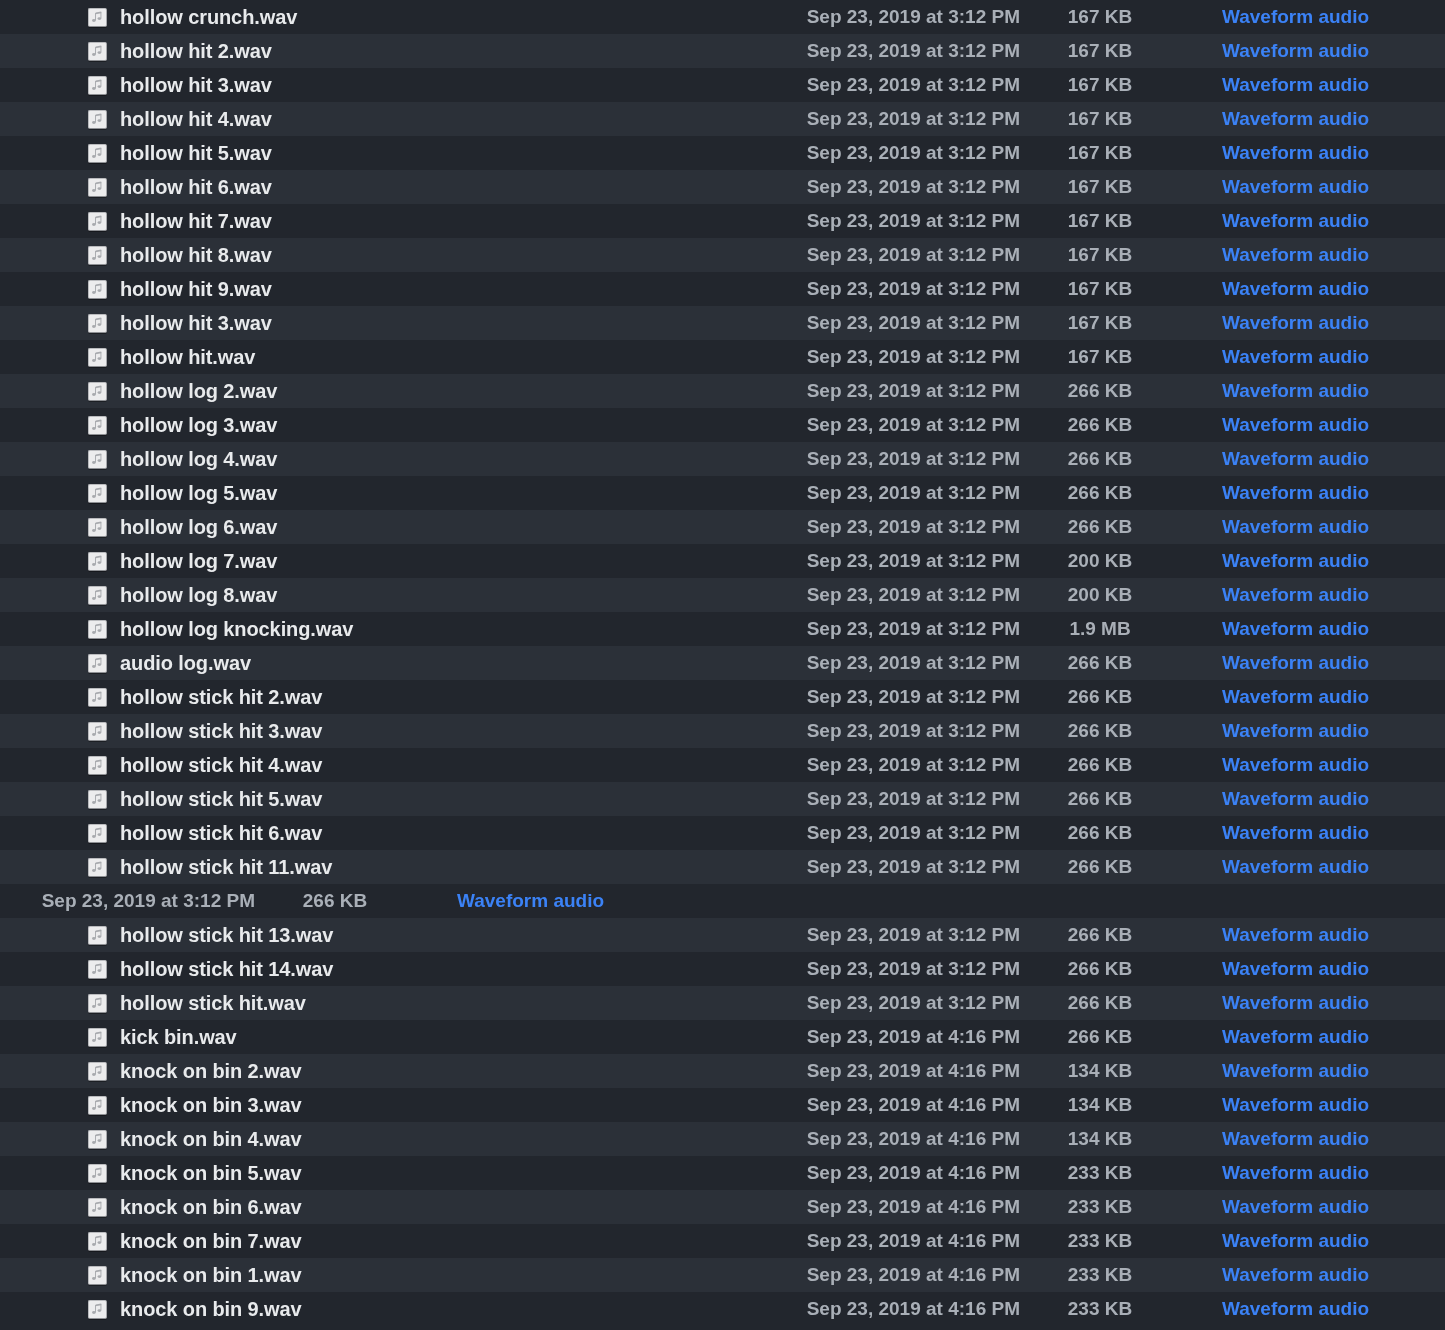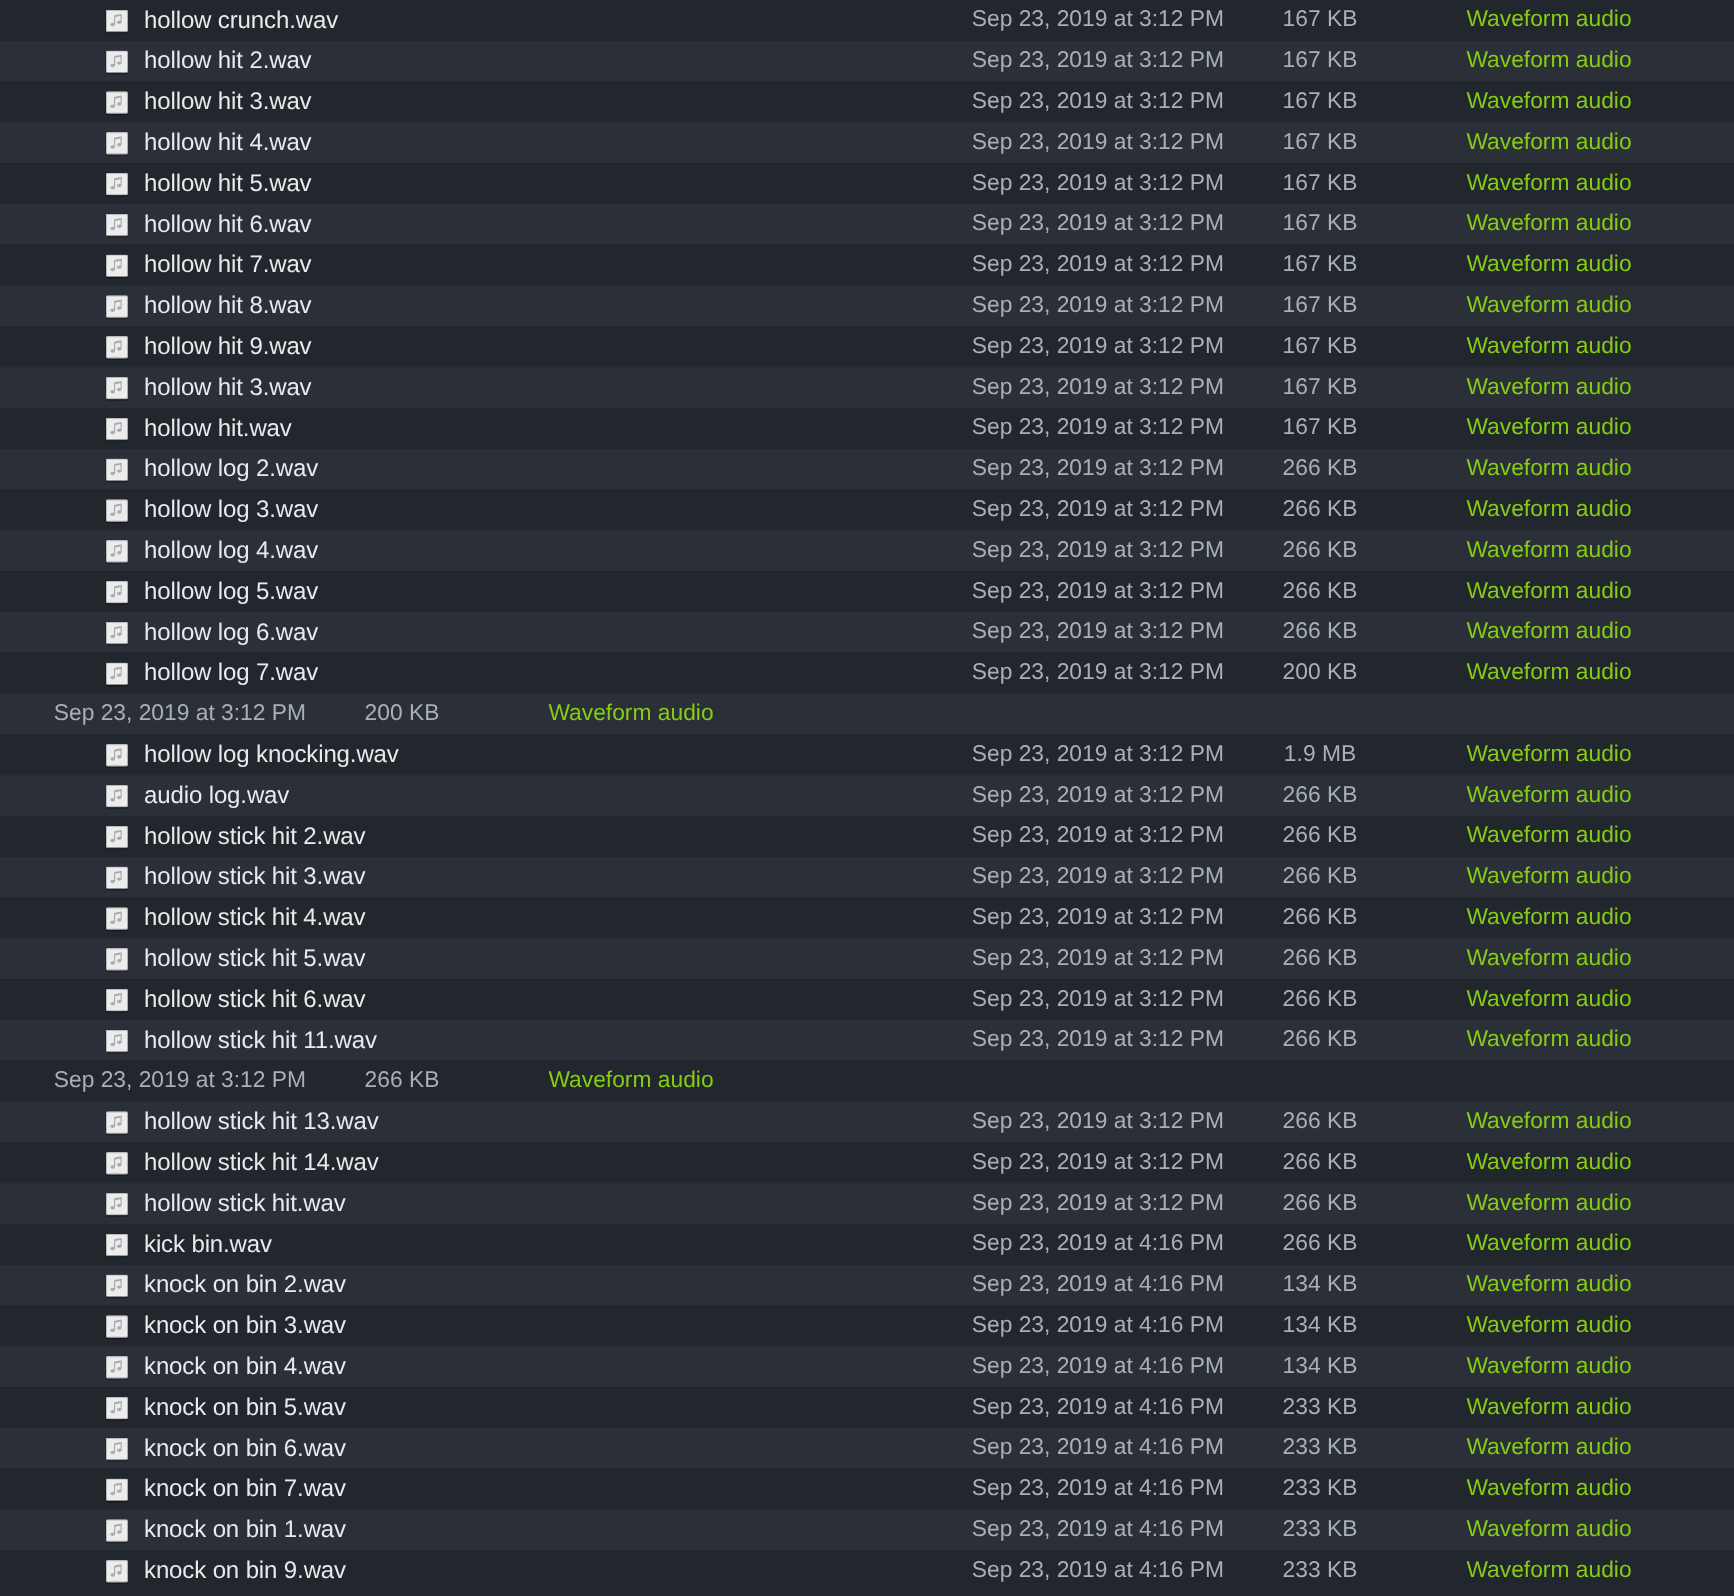--- a/index.html
+++ b/index.html
@@ -20,20 +20,21 @@
     height: 1330px;
     position: relative;
   }
 
   .row {
     height: 34px;
     display: flex;
     align-items: center;
     box-sizing: border-box;
     position: relative;
+    font-weight: bold;
   }
   .row.odd  { background: #22262d; }
   .row.even { background: #2b3038; }
 
   .col-name {
     width: 765px;
     display: flex;
     align-items: center;
     flex: 0 0 765px;
     box-sizing: border-box;
@@ -85,21 +86,21 @@
     font-size: 19px;
     line-height: 22px;
     text-align: center;
     padding-right: 42px;
     white-space: nowrap;
     box-sizing: border-box;
   }
 
   .col-kind {
     flex: 1 1 auto;
-    color: #84cc16;
+    color: #3b82f6;
     font-size: 19px;
     line-height: 22px;
     white-space: nowrap;
     text-align: left;
     box-sizing: border-box;
   }
 </style>
 </head>
 <body>
 
@@ -387,20 +388,32 @@
           <ellipse cx="8.4" cy="7.6" rx="1.85" ry="1.45" fill="#a8aaae"></ellipse>
         </svg>
       </span>
       <span class="name-text">hollow log 7.wav</span>
     </div>
     <div class="col-date">Sep 23, 2019 at 3:12 PM</div>
     <div class="col-size">200 KB</div>
     <div class="col-kind">Waveform audio</div>
   </div>
     <div class="row even">
+    <div class="col-name">
+      <span class="file-icon">
+        <svg width="13" height="13" viewBox="0 0 13 13" aria-hidden="true">
+          <path d="M4.6 1.6 L10.2 0.6 L10.2 2.2 L4.6 3.2 Z" fill="#a8aaae"></path>
+          <rect x="4.0" y="2.0" width="0.95" height="7.2" fill="#a8aaae"></rect>
+          <rect x="9.45" y="1.0" width="0.95" height="6.3" fill="#a8aaae"></rect>
+          <ellipse cx="2.9" cy="9.5" rx="1.85" ry="1.45" fill="#a8aaae"></ellipse>
+          <ellipse cx="8.4" cy="7.6" rx="1.85" ry="1.45" fill="#a8aaae"></ellipse>
+        </svg>
+      </span>
+      <span class="name-text">hollow log 8.wav</span>
+    </div>
     <div class="col-date">Sep 23, 2019 at 3:12 PM</div>
     <div class="col-size">200 KB</div>
     <div class="col-kind">Waveform audio</div>
   </div>
     <div class="row odd">
     <div class="col-name">
       <span class="file-icon">
         <svg width="13" height="13" viewBox="0 0 13 13" aria-hidden="true">
           <path d="M4.6 1.6 L10.2 0.6 L10.2 2.2 L4.6 3.2 Z" fill="#a8aaae"></path>
           <rect x="4.0" y="2.0" width="0.95" height="7.2" fill="#a8aaae"></rect>

